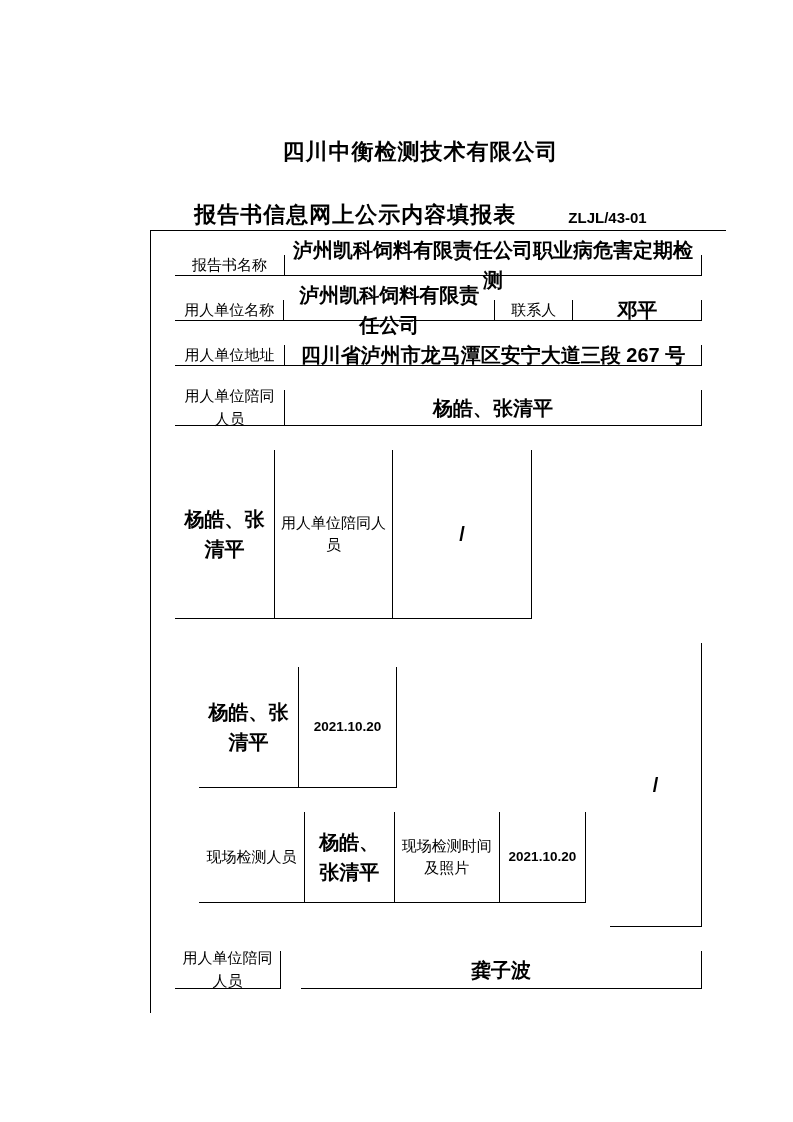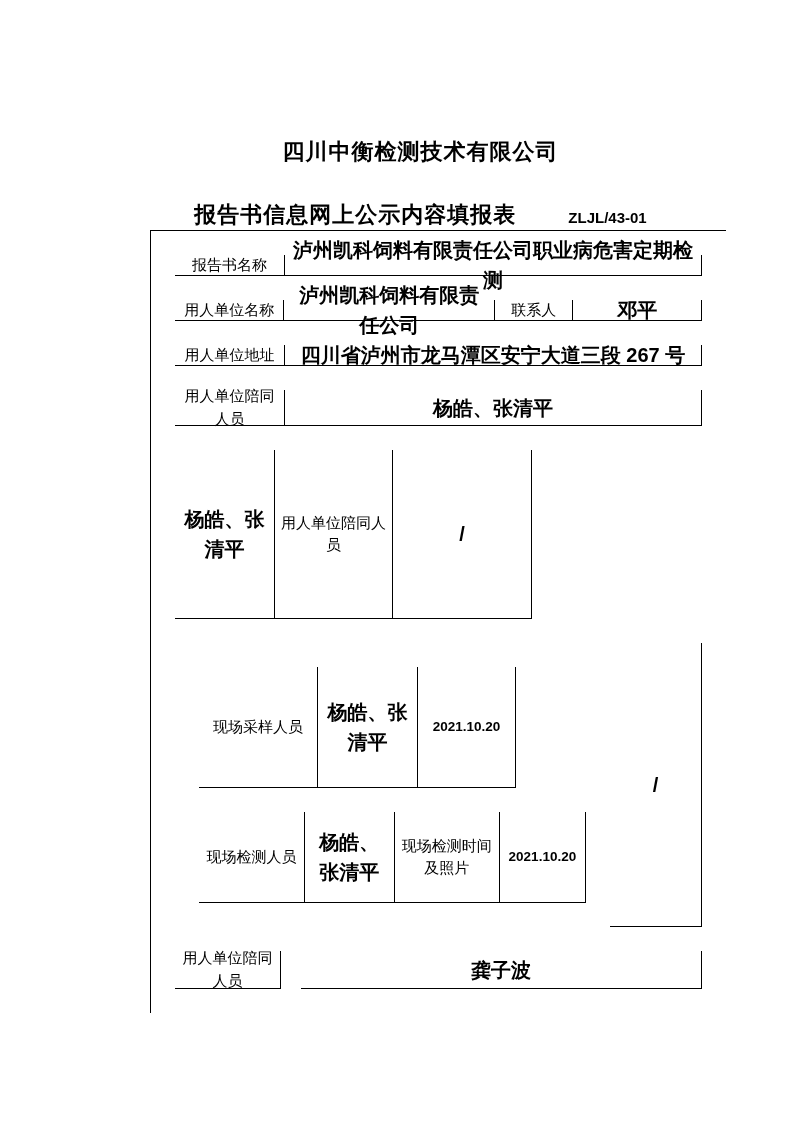--- a/index.html
+++ b/index.html
@@ -115,21 +115,20 @@
 
     <div class="row r5">
       <div class="c w2 val">杨皓、张清平</div>
       <div class="c w3 lbl">用人单位陪同人员</div>
       <div class="c w5 val">/</div>
     </div>
 
     <div class="group">
       <div class="gleft">
         <div class="row r6">
-          <div class="c w1 lbl">现场采样人员</div>
           <div class="c w2 val">杨皓、张清平</div>
           <div class="c w4 date">2021.10.20</div>
         </div>
         <div class="row r7">
           <div class="c w1 lbl">现场检测人员</div>
           <div class="c w2 val">杨皓、张清平</div>
           <div class="c w3 lbl">现场检测时间及照片</div>
           <div class="c w4 date">2021.10.20</div>
         </div>
       </div>

